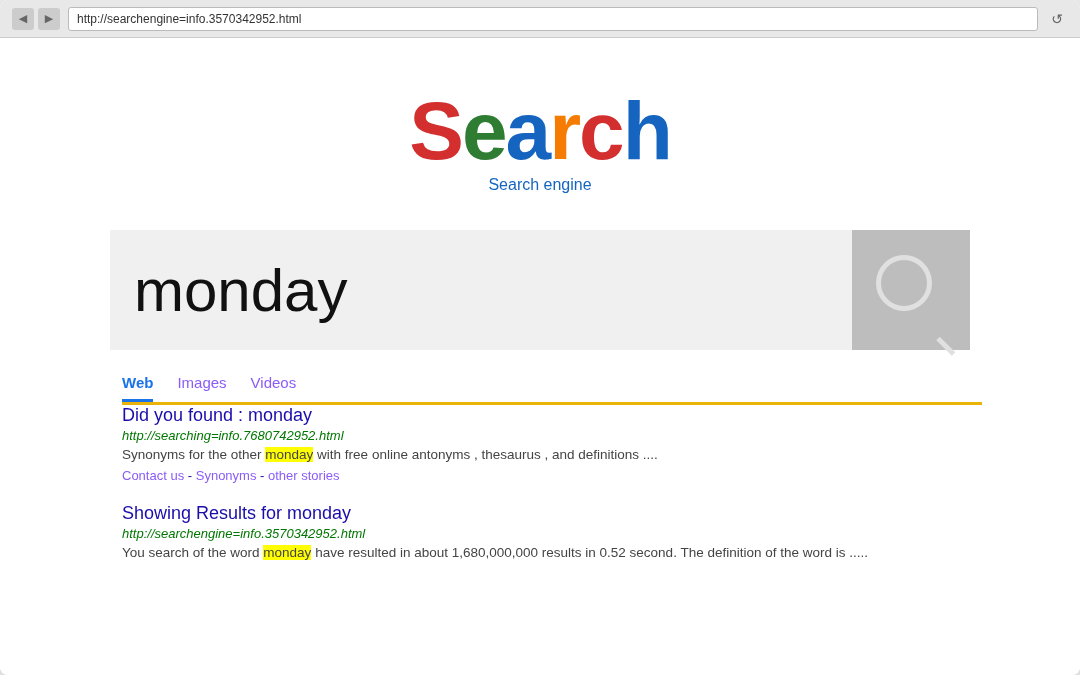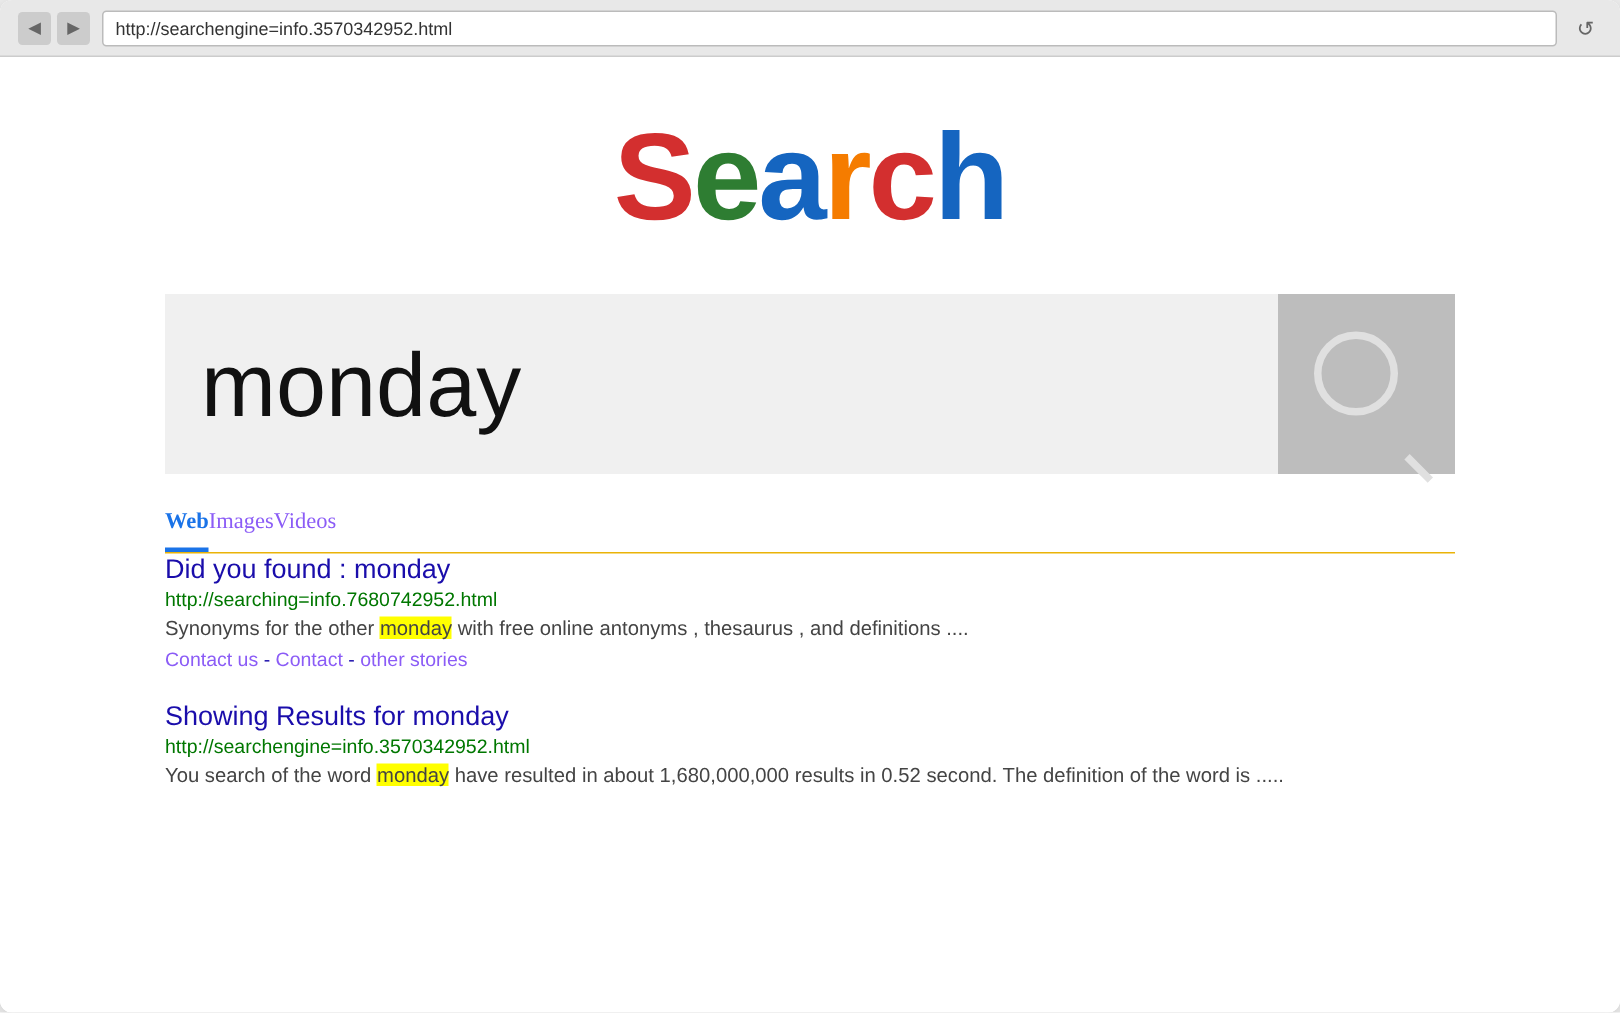--- a/index.html
+++ b/index.html
@@ -75,21 +75,21 @@
       justify-content: center;
       color: #666;
       font-size: 14px;
       cursor: pointer;
     }
 
     .page-content {
       flex: 1;
       background: #fff;
       overflow-y: auto;
-      padding: 0;
+      padding: 12px;
     }
 
     .search-header {
       text-align: center;
       padding: 40px 0 20px 0;
     }
 
     .brand-title {
       font-size: 82px;
       font-weight: bold;
@@ -162,23 +162,23 @@
     }
 
     .results-nav {
       width: 860px;
       margin: 0 auto;
       padding: 8px 0 0 0;
     }
 
     .results-tabs {
       display: flex;
-      border-bottom: 1px solid #eab308;
+      gap: 24px;
+      border-bottom: 3px solid #eab308;
       padding-bottom: 0;
-      font-family: Liberation Serif, serif;
     }
 
     .tab {
       font-size: 15px;
       color: #8b5cf6;
       cursor: pointer;
       padding-bottom: 8px;
     }
 
     .tab.active {
@@ -201,20 +201,21 @@
       font-size: 18px;
       color: #1a0dab;
       text-decoration: none;
       cursor: pointer;
     }
 
     .result-url {
       font-size: 13px;
       color: #007700;
       margin: 2px 0;
+      font-style: italic;
     }
 
     .result-snippet {
       font-size: 13.5px;
       color: #444;
       line-height: 1.5;
     }
 
     .highlight {
       background: #ffff00;
@@ -252,20 +253,21 @@
     </div>
     <div class="refresh-btn">↺</div>
   </div>
 
   <div class="page-content">
 
     <div class="search-header">
       <div class="brand-title">
         <span class="brand-S">S</span><span class="brand-e">e</span><span class="brand-a">a</span><span class="brand-r">r</span><span class="brand-c">c</span><span class="brand-h">h</span>
       </div>
+      <div class="brand-subtitle">Search engine</div>
     </div>
 
     <div class="search-bar-container">
       <div class="search-input-box">
         <span class="search-input-text">monday</span>
       </div>
       <div class="search-button-box">
         <div style="position:relative; width:70px; height:70px;">
           <div class="search-icon-circle"></div>
           <div class="search-icon-handle"></div>
@@ -286,21 +288,21 @@
 
       <div class="result-item">
         <div class="result-title">Did you found : monday</div>
         <div class="result-url">http://searching=info.7680742952.html</div>
         <div class="result-snippet">
           <span>Synonyms for the other </span><span class="highlight">monday</span><span> with free online antonyms , thesaurus , and definitions ....</span><br>
         </div>
         <div class="result-links">
           <a>Contact us</a>
           <span> - </span>
-          <a>Contact</a>
+          <a>Synonyms</a>
           <span> - </span>
           <a>other stories</a>
         </div>
       </div>
 
       <div class="result-item">
         <div class="result-title">Showing Results for monday</div>
         <div class="result-url">http://searchengine=info.3570342952.html</div>
         <div class="result-snippet">
           <span>You search of the word </span><span class="highlight">monday</span><span> have resulted in about 1,680,000,000 results in 0.52 second. The definition of the word is .....</span>

